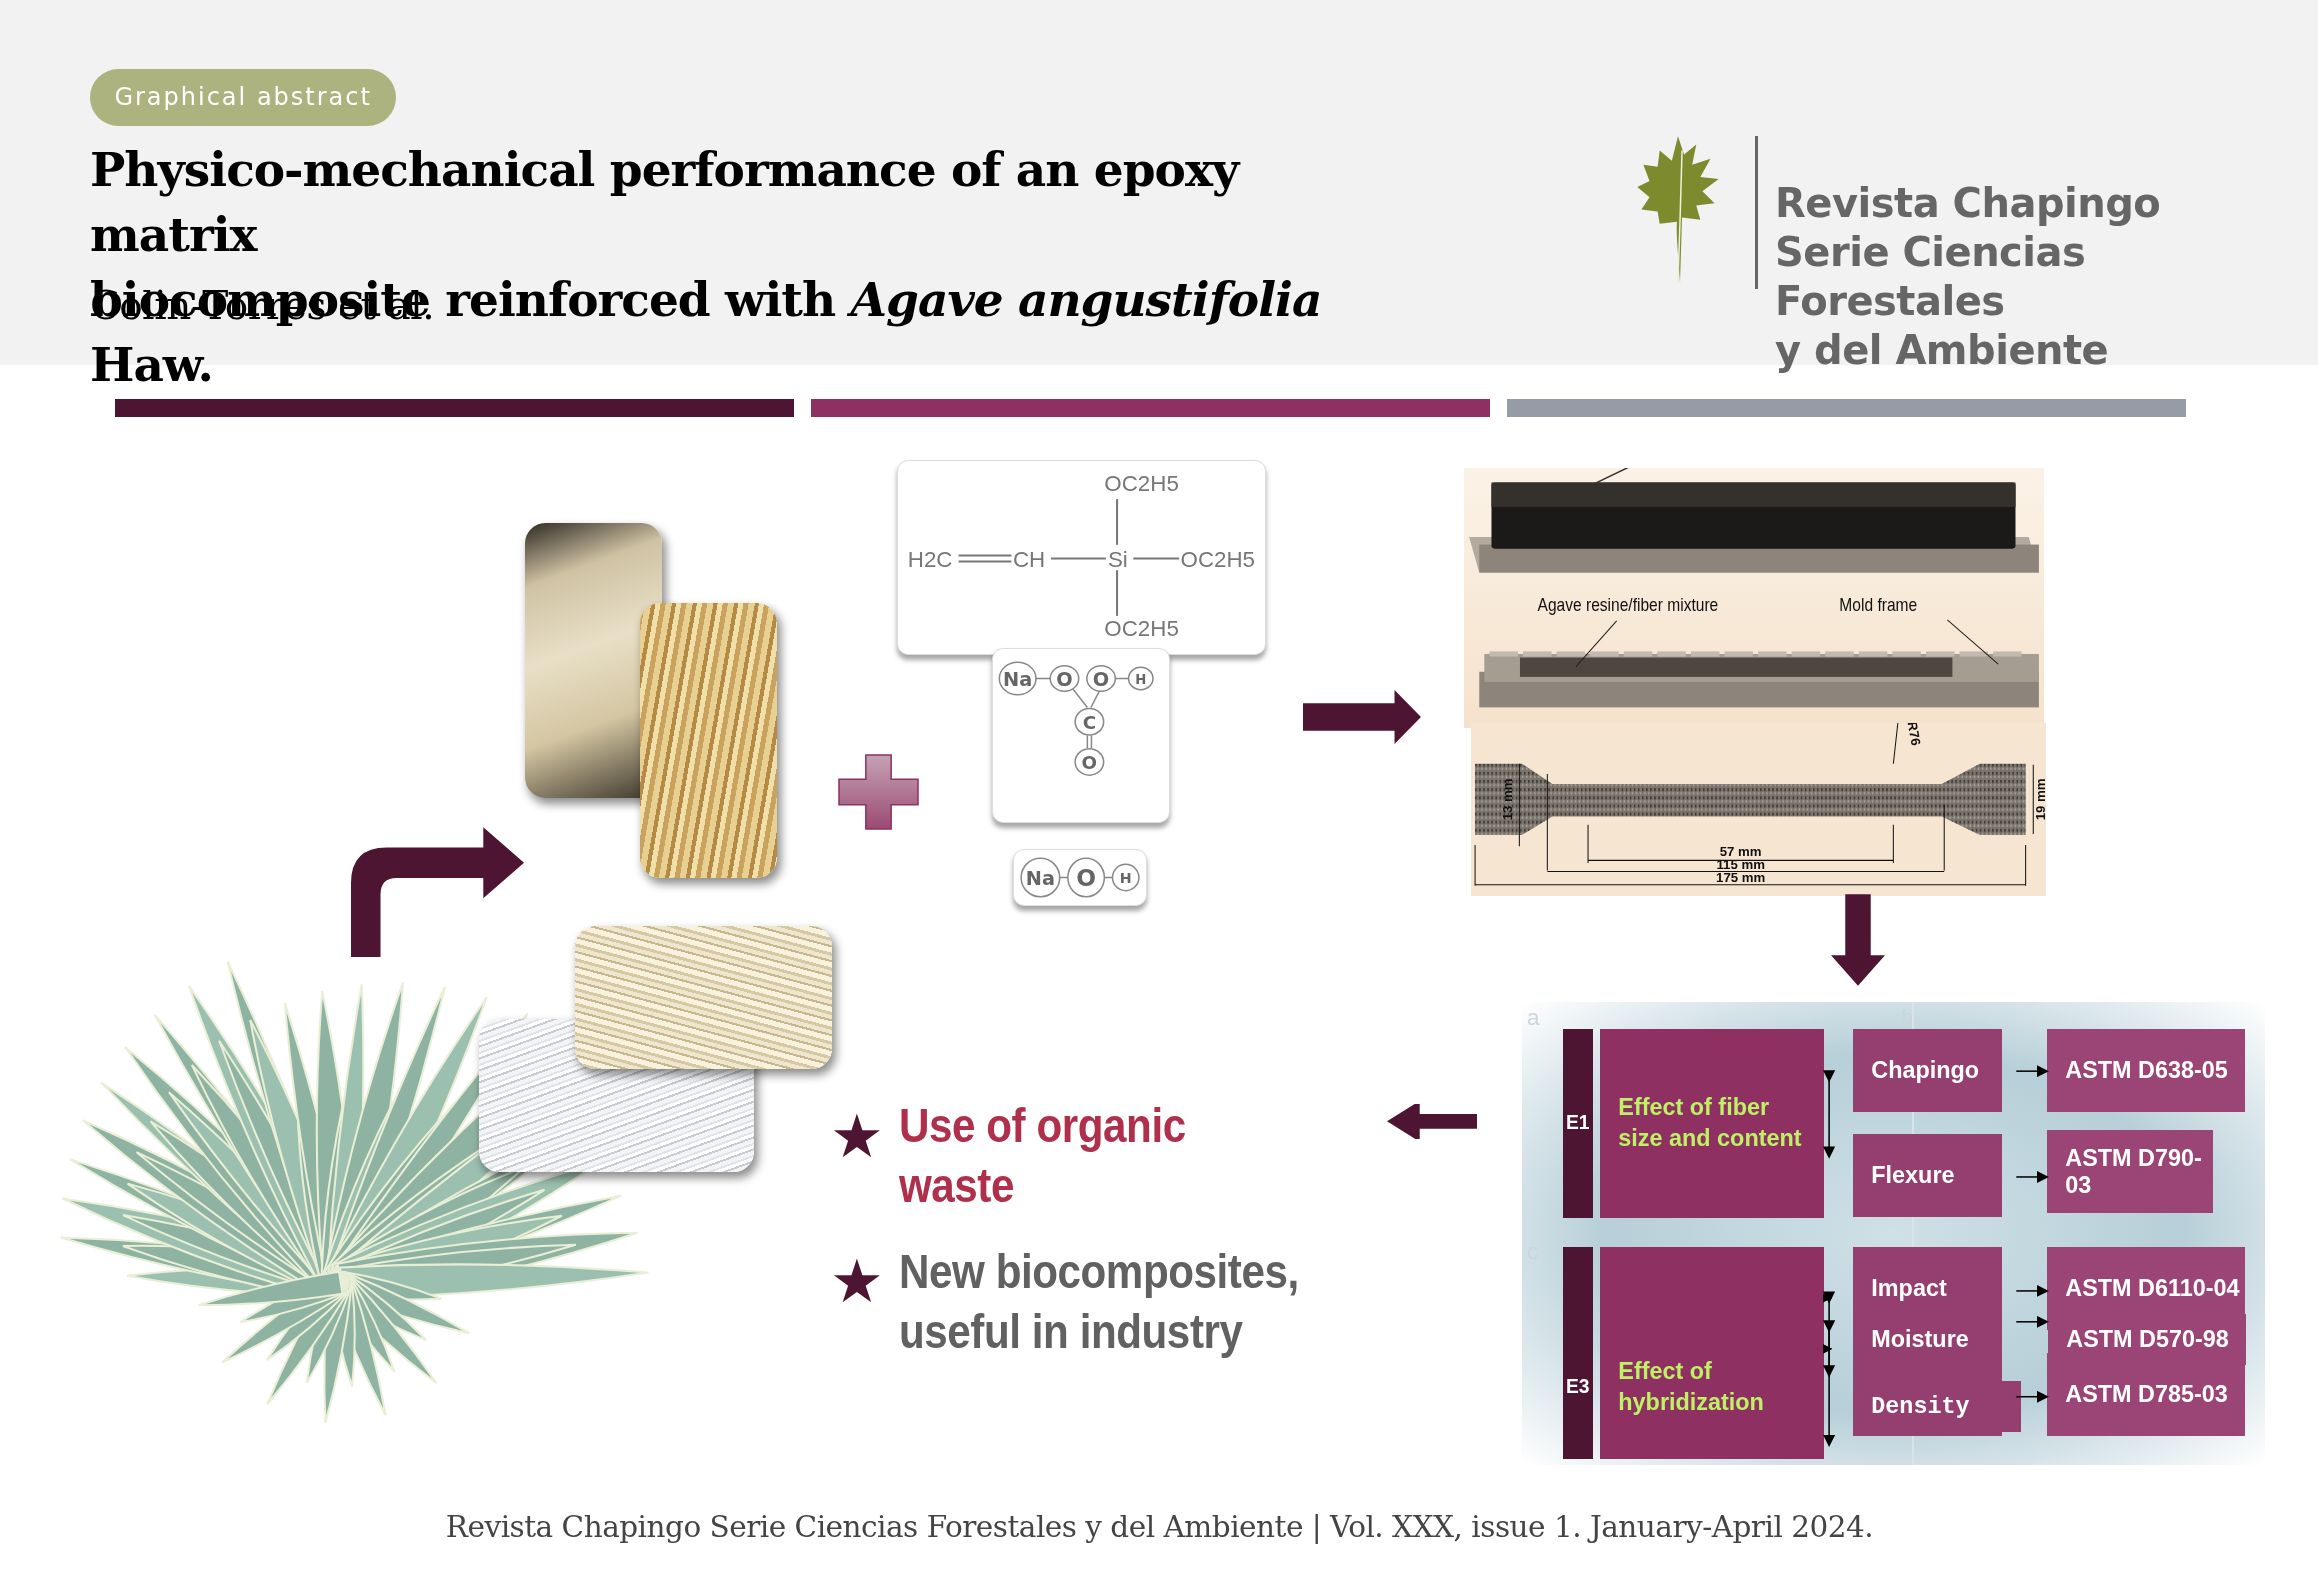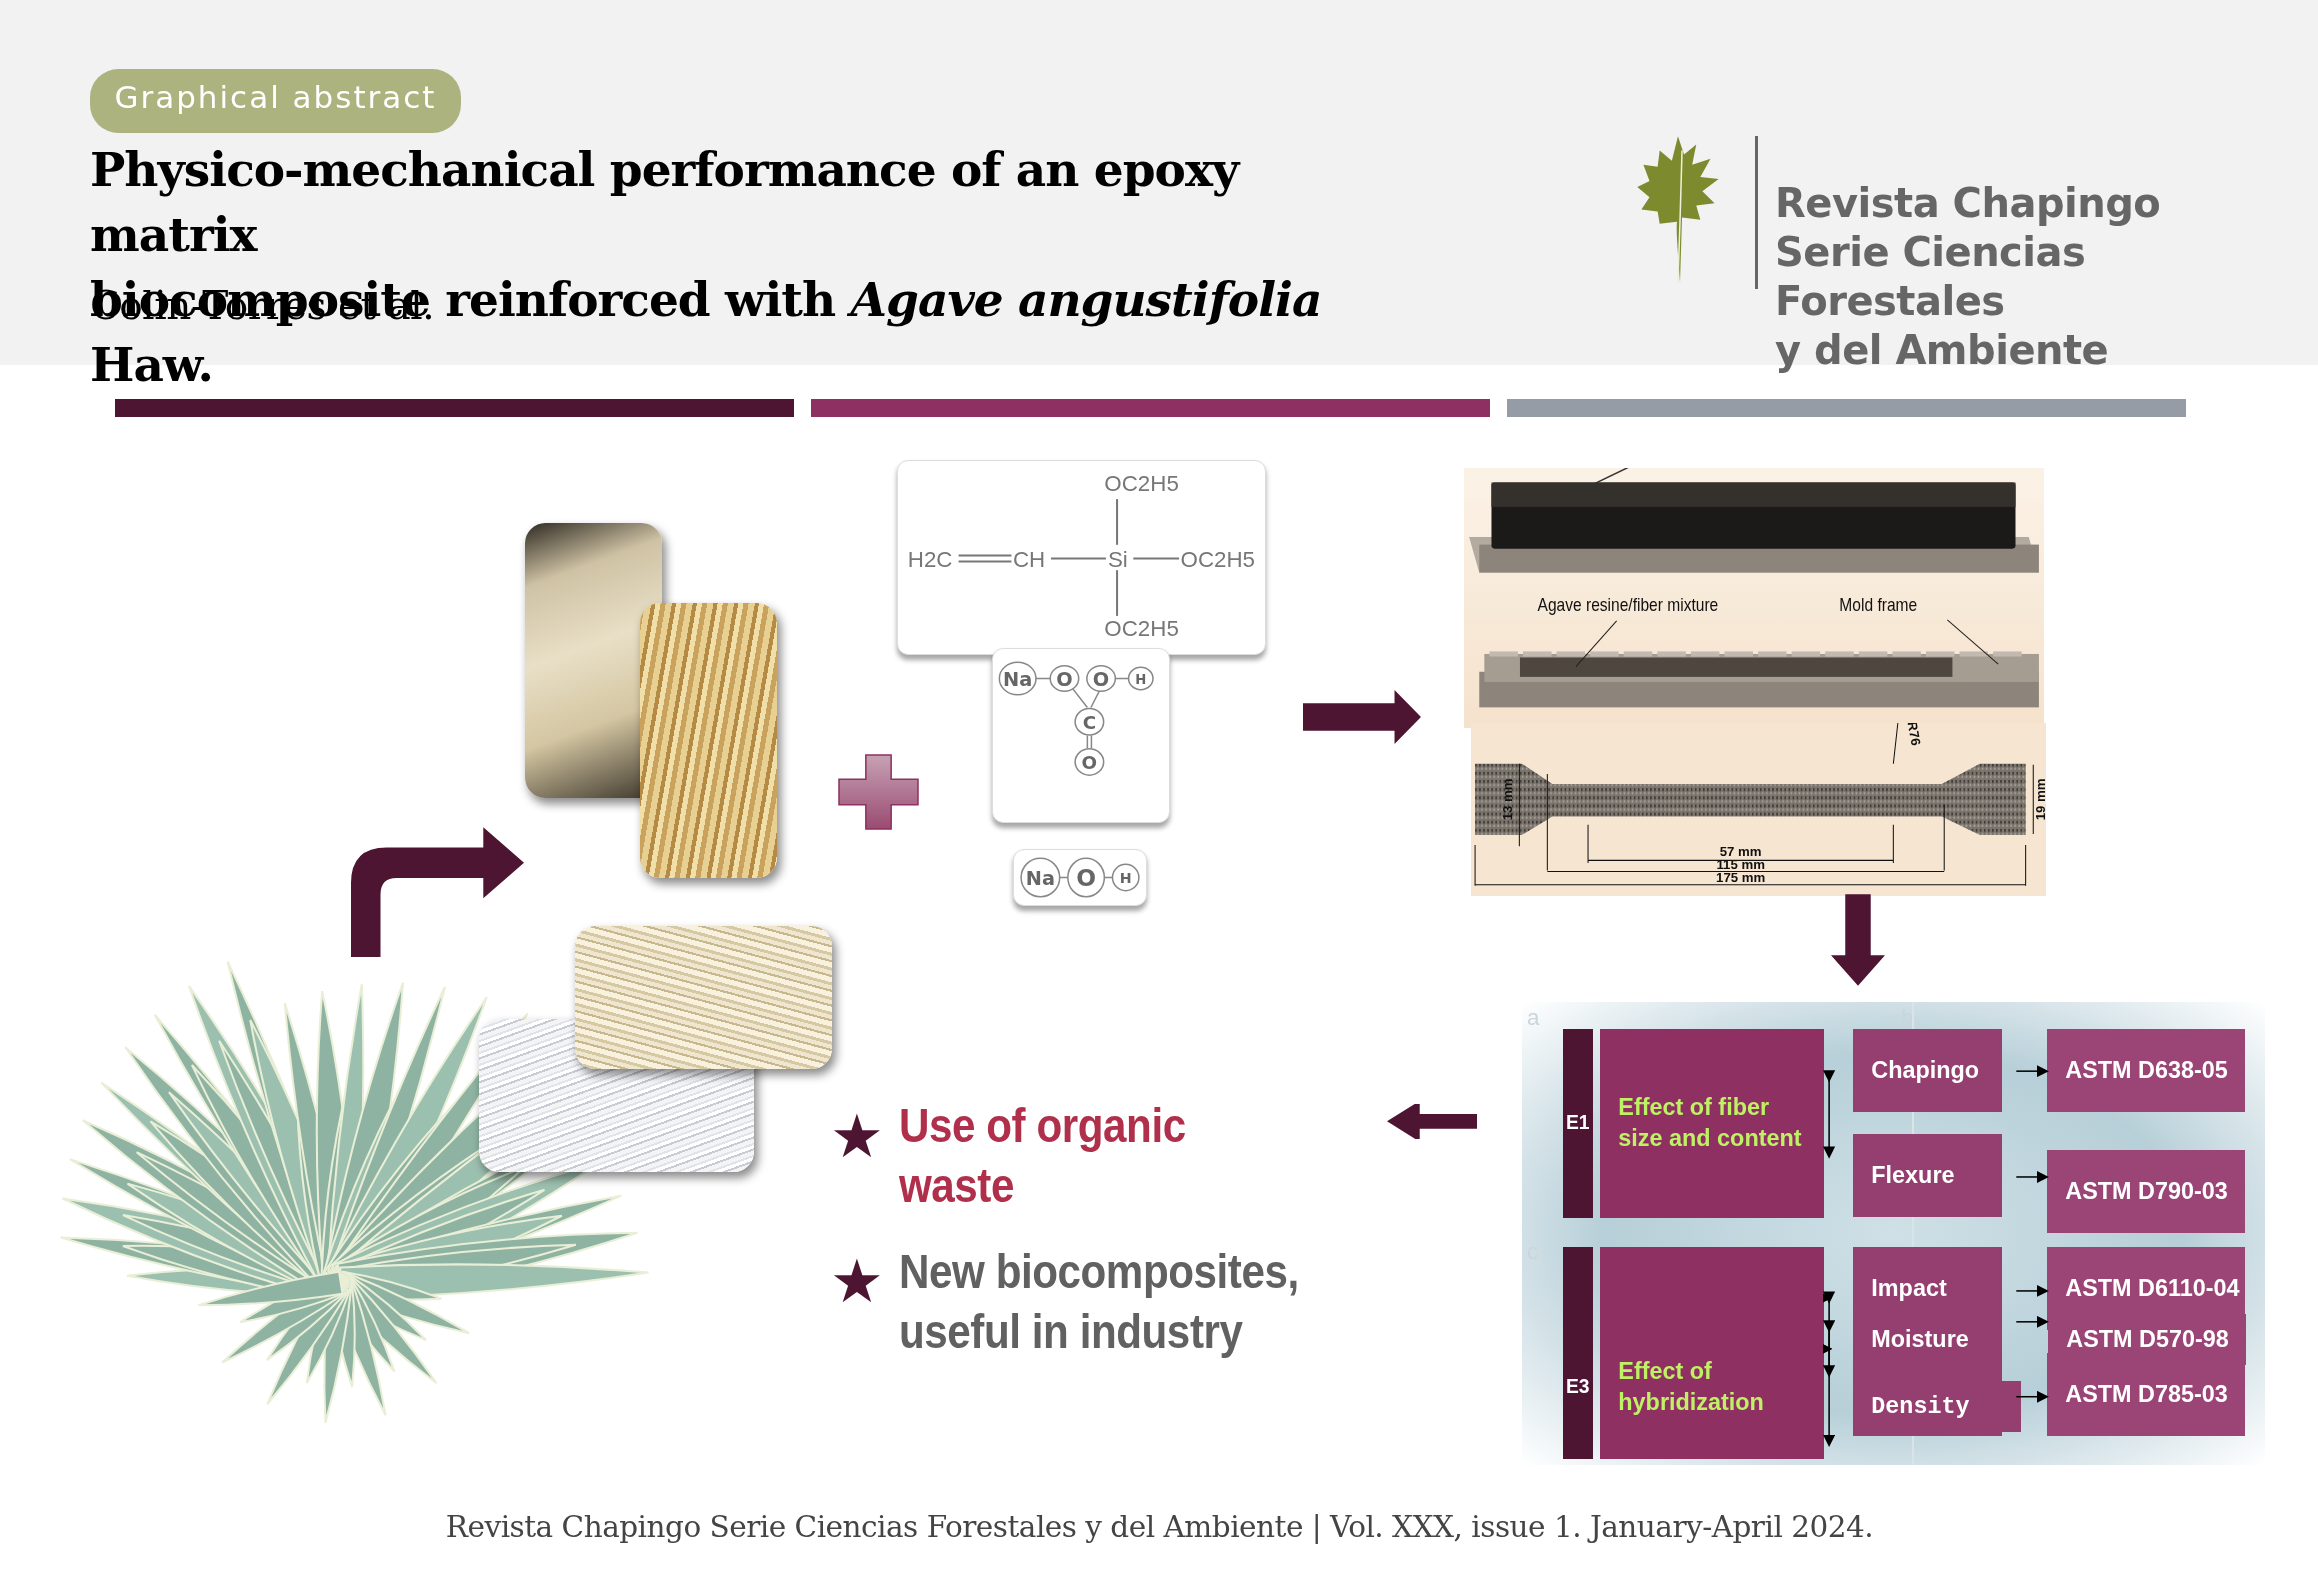--- a/index.html
+++ b/index.html
@@ -1,20 +1,20 @@
 <!DOCTYPE html>
 <html style="font-size:8.1px"><head>
 <meta charset="utf-8">
 <style>
   html, body { margin:0; padding:0; }
   body { width:2319px; height:1583px; position:relative; background:#ffffff; overflow:hidden; font-family:"Liberation Sans", sans-serif; }
   .abs { position:absolute; }
   
   #header { left:0; top:0; width:2319px; height:365px; background:#f2f2f2; }
-  #badge { left:90px; top:69px; height:64px; padding:0 24.4px; border-radius:28.5px; background:#adb37e; color:#fff; font-family:"DejaVu Sans", sans-serif; font-size:31px; letter-spacing:2px; line-height:57px; white-space:nowrap; }
+  #badge { left:90px; top:69px; height:57px; padding:0 24.4px; border-radius:28.5px; background:#adb37e; color:#fff; font-family:"DejaVu Sans", sans-serif; font-size:24px; letter-spacing:2px; line-height:57px; white-space:nowrap; }
   #title { left:90px; top:137px; width:1273px; font-family:"DejaVu Serif", serif; font-weight:bold; font-size:47px; line-height:65px; color:#000; letter-spacing:-1px; }
   #title i { font-style:italic; font-weight:bold; }
   #authors { left:90px; top:283px; font-family:"DejaVu Serif", serif; font-size:39px; color:#000; letter-spacing:-0.5px; }
   #logo-leaf { left:1619px; top:130px; width:122px; height:163px; }
   #logo-divider { left:1755px; top:136px; width:3.1px; height:153px; background:#666; }
   #logo-text { left:1775px; top:133px; font-family:"DejaVu Sans", sans-serif; font-weight:bold; font-size:40px; line-height:49px; color:#666; letter-spacing:-0.5px;margin-top:46px; }
   
   .bar { top:399px; height:18.3px; }
   #bar1 { left:115px; width:679px; background:#4e1533; }
   #bar2 { left:811px; width:679px; background:#8e3162; }
@@ -316,21 +316,21 @@
   <div class="abs ebar" style="left:41px;top:26.5px;width:29.5px;height:189px;">E1</div>
   <div class="abs ebox" style="left:78px;top:26.5px;width:224px;height:189px;">
       <div>
         <div>Effect of fiber</div>
         <div>size and content</div>
       </div>
     </div>
   <div class="abs tbox" style="left:331px;top:26.5px;width:149px;height:83px;">Chapingo</div>
   <div class="abs tbox" style="left:331px;top:132px;width:149px;height:83px;">Flexure</div>
   <div class="abs sbox" style="left:525px;top:26.5px;width:198px;height:83px;">ASTM D638-05</div>
-  <div class="abs sbox" style="left:525px;top:148px;width:198px;height:83px;">ASTM D790-03</div>
+  <div class="abs sbox" style="left:525px;top:128px;width:166px;height:83px;">ASTM D790-03</div>
 
   <div class="abs ebar" style="left:41px;top:245px;width:29.5px;height:189px;">E2</div>
   <div class="abs ebox" style="left:78px;top:245px;width:224px;height:189px;">
       <div>
         <div>Effect of chemical</div>
         <div>treatments</div>
       </div>
     </div>
   <div class="abs tbox" style="left:331px;top:245px;width:149px;height:83px;">Impact</div>
   <div class="abs tbox" style="left:331px;top:351px;width:149px;height:83px;">Hardness</div>

